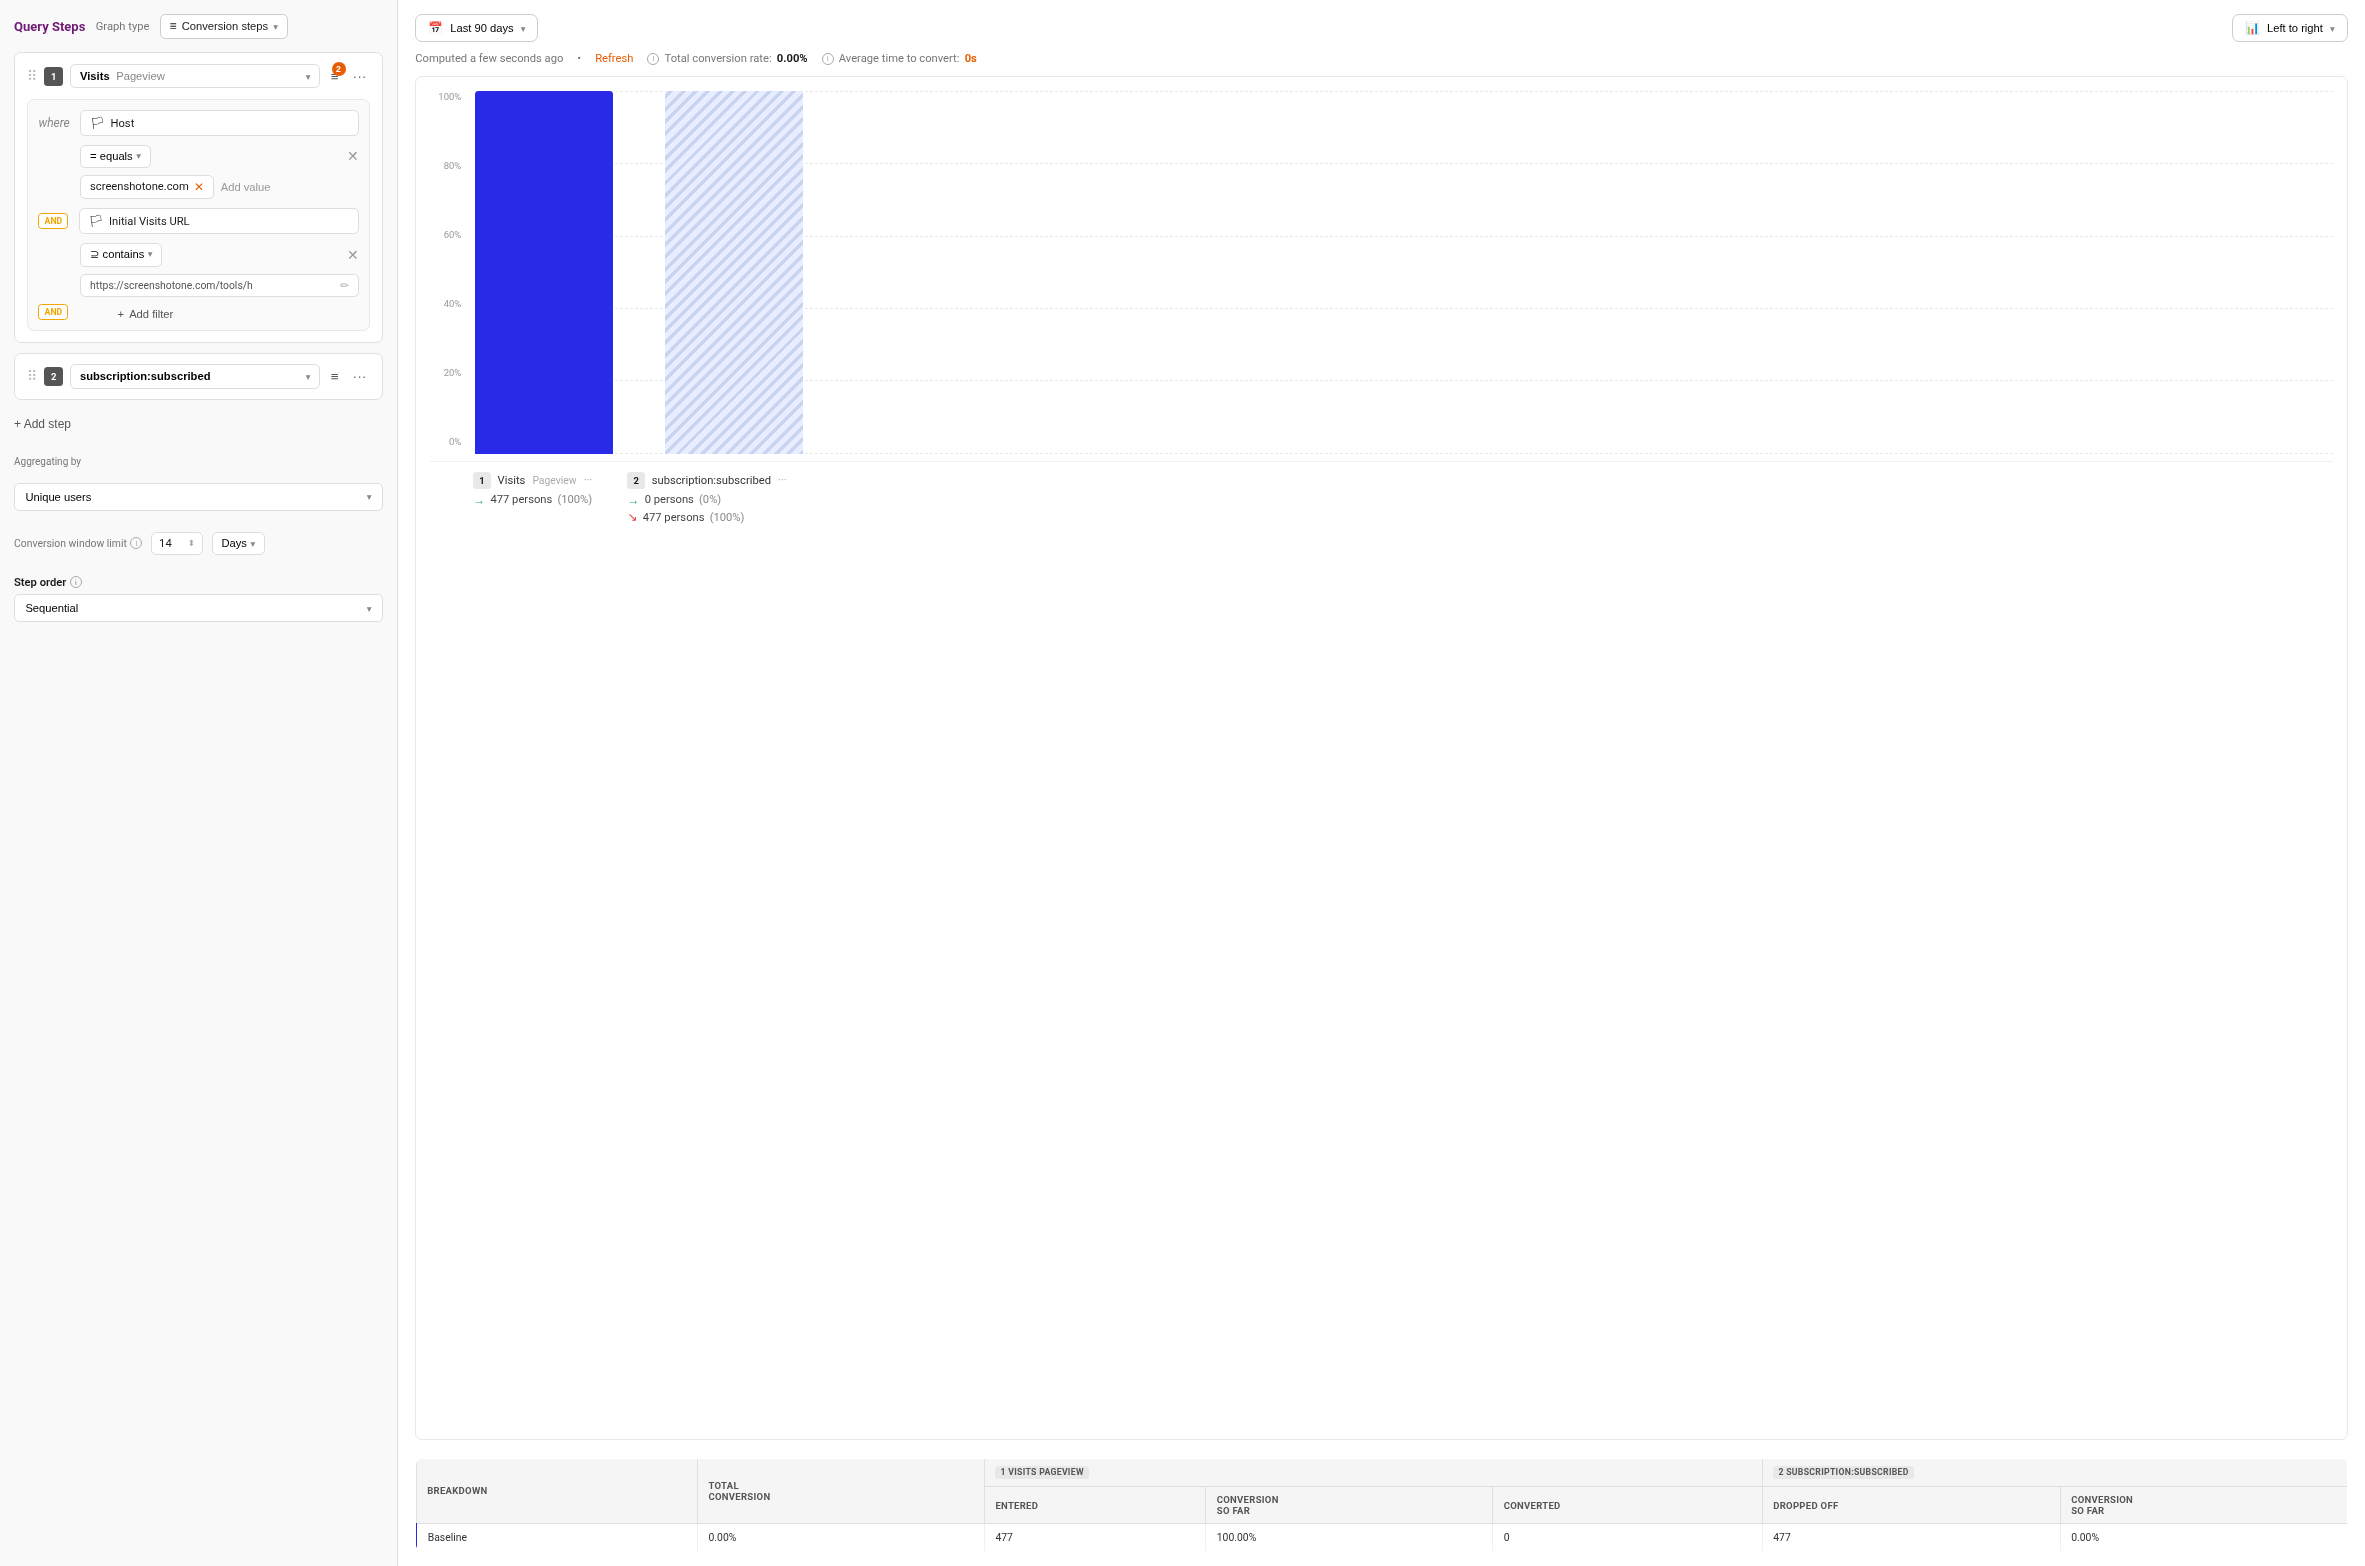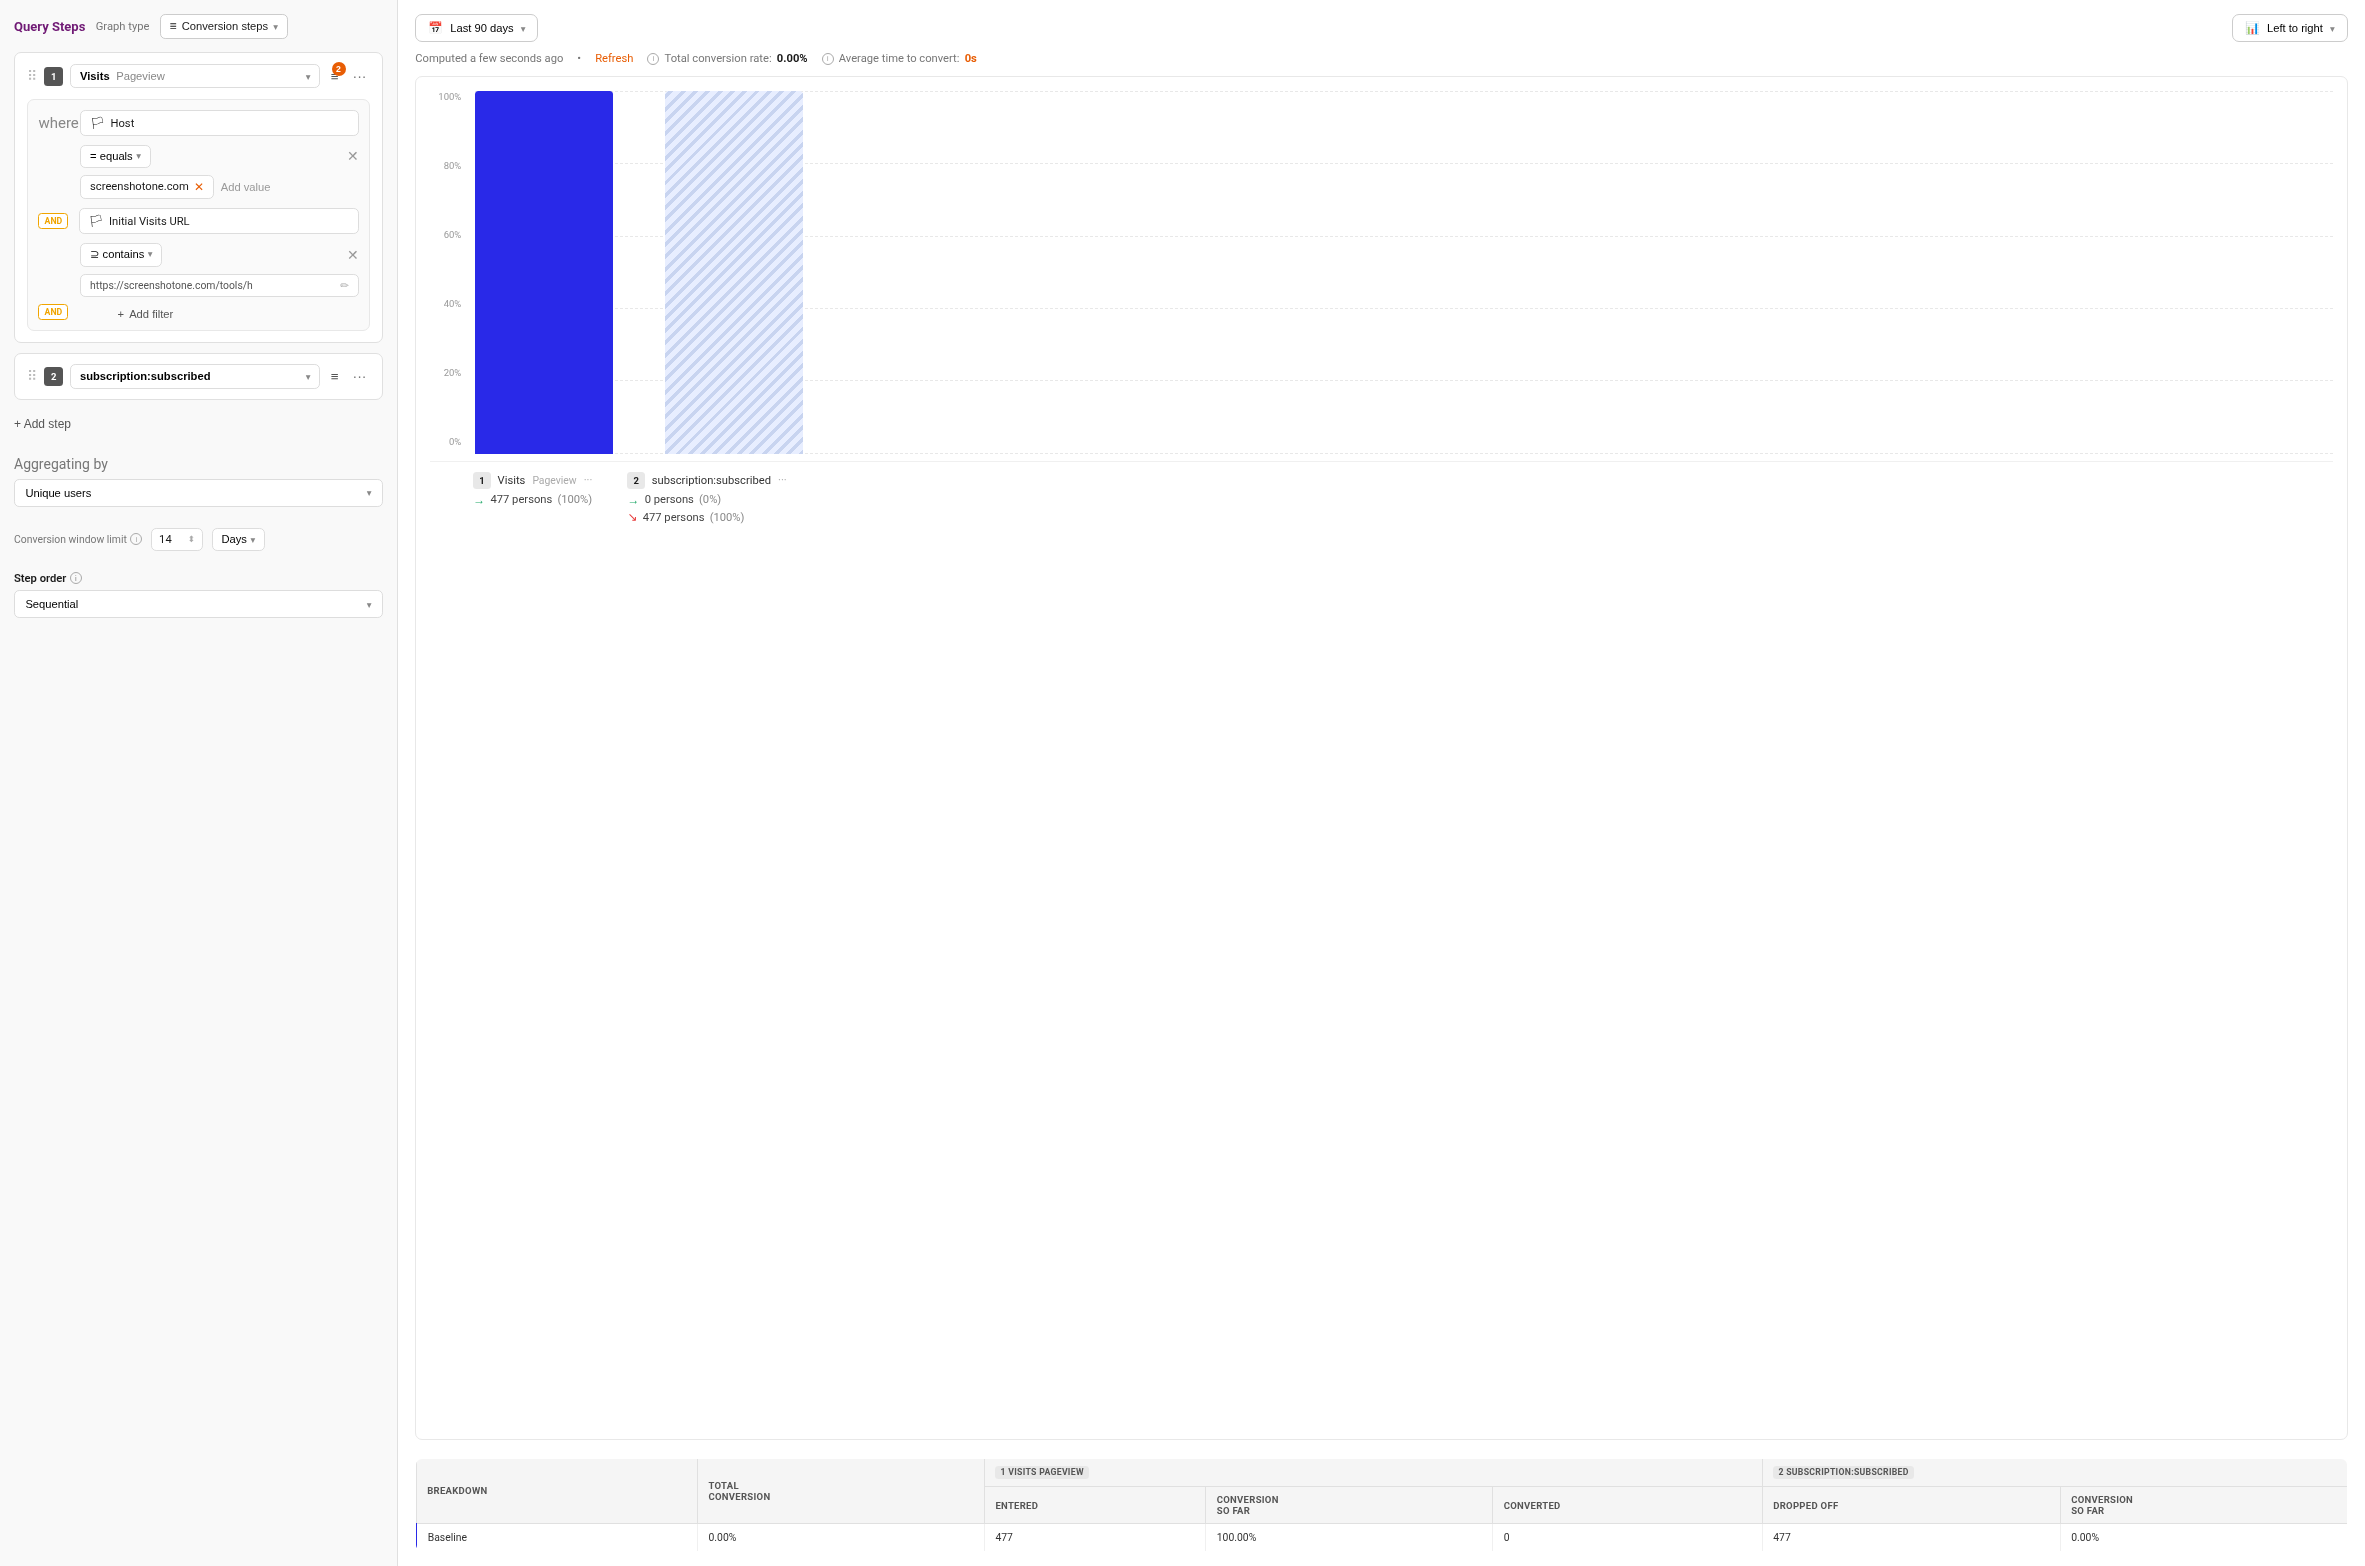--- a/index.html
+++ b/index.html
@@ -140,22 +140,23 @@
       background: #fafafa;
     }
     .where-row {
       display: flex;
       align-items: center;
       gap: 7px;
       margin-bottom: 8.7px;
     }
     .where-label {
       color: #888;
-      font-size: 15px;
+      font-size: 12px;
       width: 35px;
+      font-style: italic;
     }
     .filter-property {
       flex: 1;
       border: 0.9px solid #ddd;
       border-radius: 5.2px;
       padding: 5.2px 8.7px;
       background: white;
       font-size: 11.2px;
       display: flex;
       align-items: center;
@@ -269,22 +270,22 @@
       color: #555;
       font-size: 12px;
       font-weight: 500;
       padding: 7px 0;
     }
     .aggregating-section {
       margin-top: 7px;
     }
     .aggregating-label {
       color: #777;
-      font-size: 14px;
-      margin-bottom: 7px;
+      font-size: 10px;
+      margin-bottom: 16px;
     }
     .full-dropdown {
       width: 100%;
       border: 0.9px solid #ddd;
       border-radius: 5.2px;
       padding: 7px 10.4px;
       background: white;
       cursor: pointer;
       display: flex;
       align-items: center;

